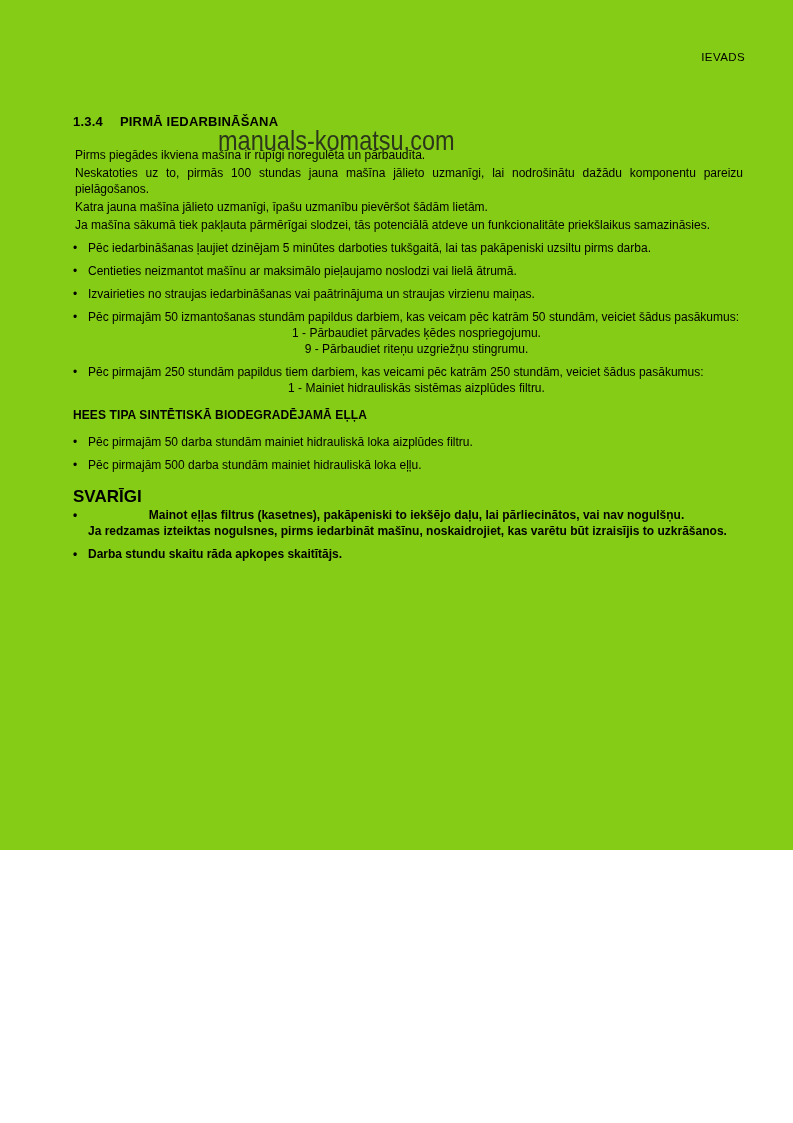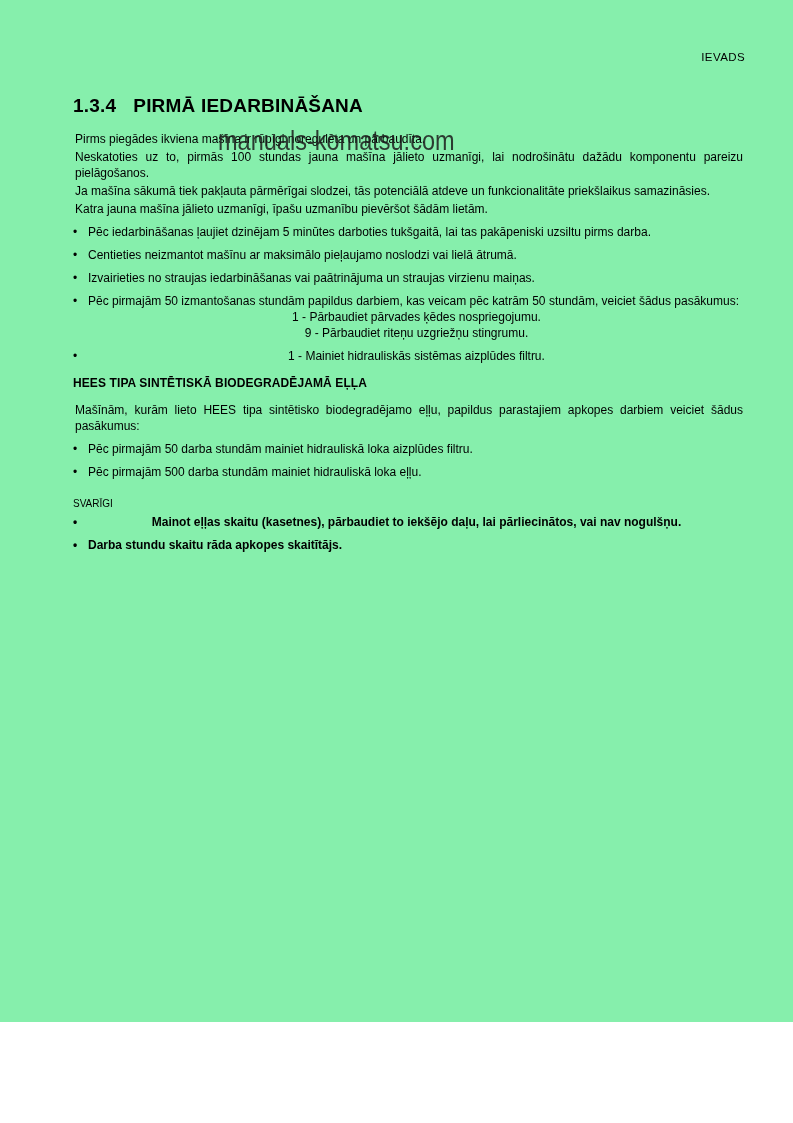--- a/index.html
+++ b/index.html
@@ -1,41 +1,41 @@
 <!DOCTYPE html>
 <html><head>
 <meta charset="utf-8">
 <style>
   html, body { margin: 0; padding: 0; background: #ffffff; }
   .page {
     position: relative;
     width: 793px;
-    height: 1022px;
-    background: #86efac;
+    height: 850px;
+    background: #84cc16;
     color: #000000;
     font-family: "Liberation Sans", sans-serif;
     overflow: hidden;
   }
   .content {
     position: absolute;
     left: 73px;
     top: 0;
     width: 672px;
     font-size: 12px;
     line-height: 16px;
   }
   .header-row {
     padding-top: 49px;
     text-align: right;
     font-size: 11.5px;
     letter-spacing: 0.4px;
   }
   .section-title {
-    margin-top: 29px;
-    font-size: 19px;
+    margin-top: 45px;
+    font-size: 13px;
     font-weight: bold;
     letter-spacing: 0.2px;
     line-height: 23px;
     white-space: nowrap;
   }
   .section-title .sec-num { margin-right: 17px; }
   .para-group { margin-top: 14px; }
   .para { margin: 2px; text-align: justify; }
   .bullet-list { margin-top: 0; }
   .bullet-row { display: flex; margin-top: 7px; }
@@ -45,21 +45,21 @@
   .sub-item { text-align: center; }
   .hees-title {
     margin-top: 10px;
     font-size: 12px;
     font-weight: bold;
     letter-spacing: 0.1px;
     line-height: 18px;
   }
   .hees-intro { margin-top: 8px; }
   .important-block { margin-top: 16px; }
-  .important-title { font-size: 10px; font-weight: normal; line-height: 16px; }
+  .important-title { font-size: 17px; font-weight: bold; line-height: 16px; }
   .important-block .bullet-row { font-weight: bold; }
   .important-block .bullet-row.first { margin-top: 2px; }
   .watermark {
     position: absolute;
     left: 218px;
     top: 127px;
     font-size: 28px;
     line-height: 28px;
     color: #1c1c1c;
     opacity: 0.85;
@@ -88,22 +88,22 @@
 
     <div class="header-row">
       <span>IEVADS</span>
     </div>
 
     <h1 class="section-title"><span class="sec-num">1.3.4</span><span>PIRMĀ IEDARBINĀŠANA</span></h1>
 
     <div class="para-group">
       <p class="para">Pirms piegādes ikviena mašīna ir rūpīgi noregulēta un pārbaudīta.</p>
       <p class="para">Neskatoties uz to, pirmās 100 stundas jauna mašīna jālieto uzmanīgi, lai nodrošinātu dažādu komponentu pareizu pielāgošanos.</p>
+      <p class="para">Katra jauna mašīna jālieto uzmanīgi, īpašu uzmanību pievēršot šādām lietām.</p>
       <p class="para">Ja mašīna sākumā tiek pakļauta pārmērīgai slodzei, tās potenciālā atdeve un funkcionalitāte priekšlaikus samazināsies.</p>
-      <p class="para">Katra jauna mašīna jālieto uzmanīgi, īpašu uzmanību pievēršot šādām lietām.</p>
     </div>
 
     <div class="bullet-list">
 
       <div class="bullet-row">
         <span class="bullet-dot">•</span>
         <div class="bullet-content">
           <div class="bullet-text">Pēc iedarbināšanas ļaujiet dzinējam 5 minūtes darboties tukšgaitā, lai tas pakāpeniski uzsiltu pirms darba.</div>
         </div>
       </div>
@@ -127,29 +127,29 @@
         <div class="bullet-content">
           <div class="bullet-text">Pēc pirmajām 50 izmantošanas stundām papildus darbiem, kas veicam pēc katrām 50 stundām, veiciet šādus pasākumus:</div>
           <div class="sub-item">1 - Pārbaudiet pārvades ķēdes nospriegojumu.</div>
           <div class="sub-item">9 - Pārbaudiet riteņu uzgriežņu stingrumu.</div>
         </div>
       </div>
 
       <div class="bullet-row">
         <span class="bullet-dot">•</span>
         <div class="bullet-content">
+          <div class="bullet-text">Pēc pirmajām 250 stundām papildus tiem darbiem, kas veicami pēc katrām 250 stundām, veiciet šādus pasākumus:</div>
           <div class="sub-item">1 - Mainiet hidrauliskās sistēmas aizplūdes filtru.</div>
         </div>
       </div>
 
     </div>
 
     <h2 class="hees-title">HEES TIPA SINTĒTISKĀ BIODEGRADĒJAMĀ EĻĻA</h2>
 
-    <p class="para hees-intro">Mašīnām, kurām lieto HEES tipa sintētisko biodegradējamo eļļu, papildus parastajiem apkopes darbiem veiciet šādus pasākumus:</p>
 
     <div class="bullet-list">
 
       <div class="bullet-row">
         <span class="bullet-dot">•</span>
         <div class="bullet-content">
           <div class="bullet-text">Pēc pirmajām 50 darba stundām mainiet hidrauliskā loka aizplūdes filtru.</div>
         </div>
       </div>
 
@@ -161,21 +161,22 @@
       </div>
 
     </div>
 
     <div class="important-block">
       <div class="important-title">SVARĪGI</div>
 
       <div class="bullet-row first">
         <span class="bullet-dot">•</span>
         <div class="bullet-content">
-          <div class="sub-item">Mainot eļļas skaitu (kasetnes), pārbaudiet to iekšējo daļu, lai pārliecinātos, vai nav nogulšņu.</div>
+          <div class="sub-item">Mainot eļļas filtrus (kasetnes), pakāpeniski to iekšējo daļu, lai pārliecinātos, vai nav nogulšņu.</div>
+          <div class="bullet-text">Ja redzamas izteiktas nogulsnes, pirms iedarbināt mašīnu, noskaidrojiet, kas varētu būt izraisījis to uzkrāšanos.</div>
         </div>
       </div>
 
       <div class="bullet-row">
         <span class="bullet-dot">•</span>
         <div class="bullet-content">
           <div class="bullet-text">Darba stundu skaitu rāda apkopes skaitītājs.</div>
         </div>
       </div>
 

